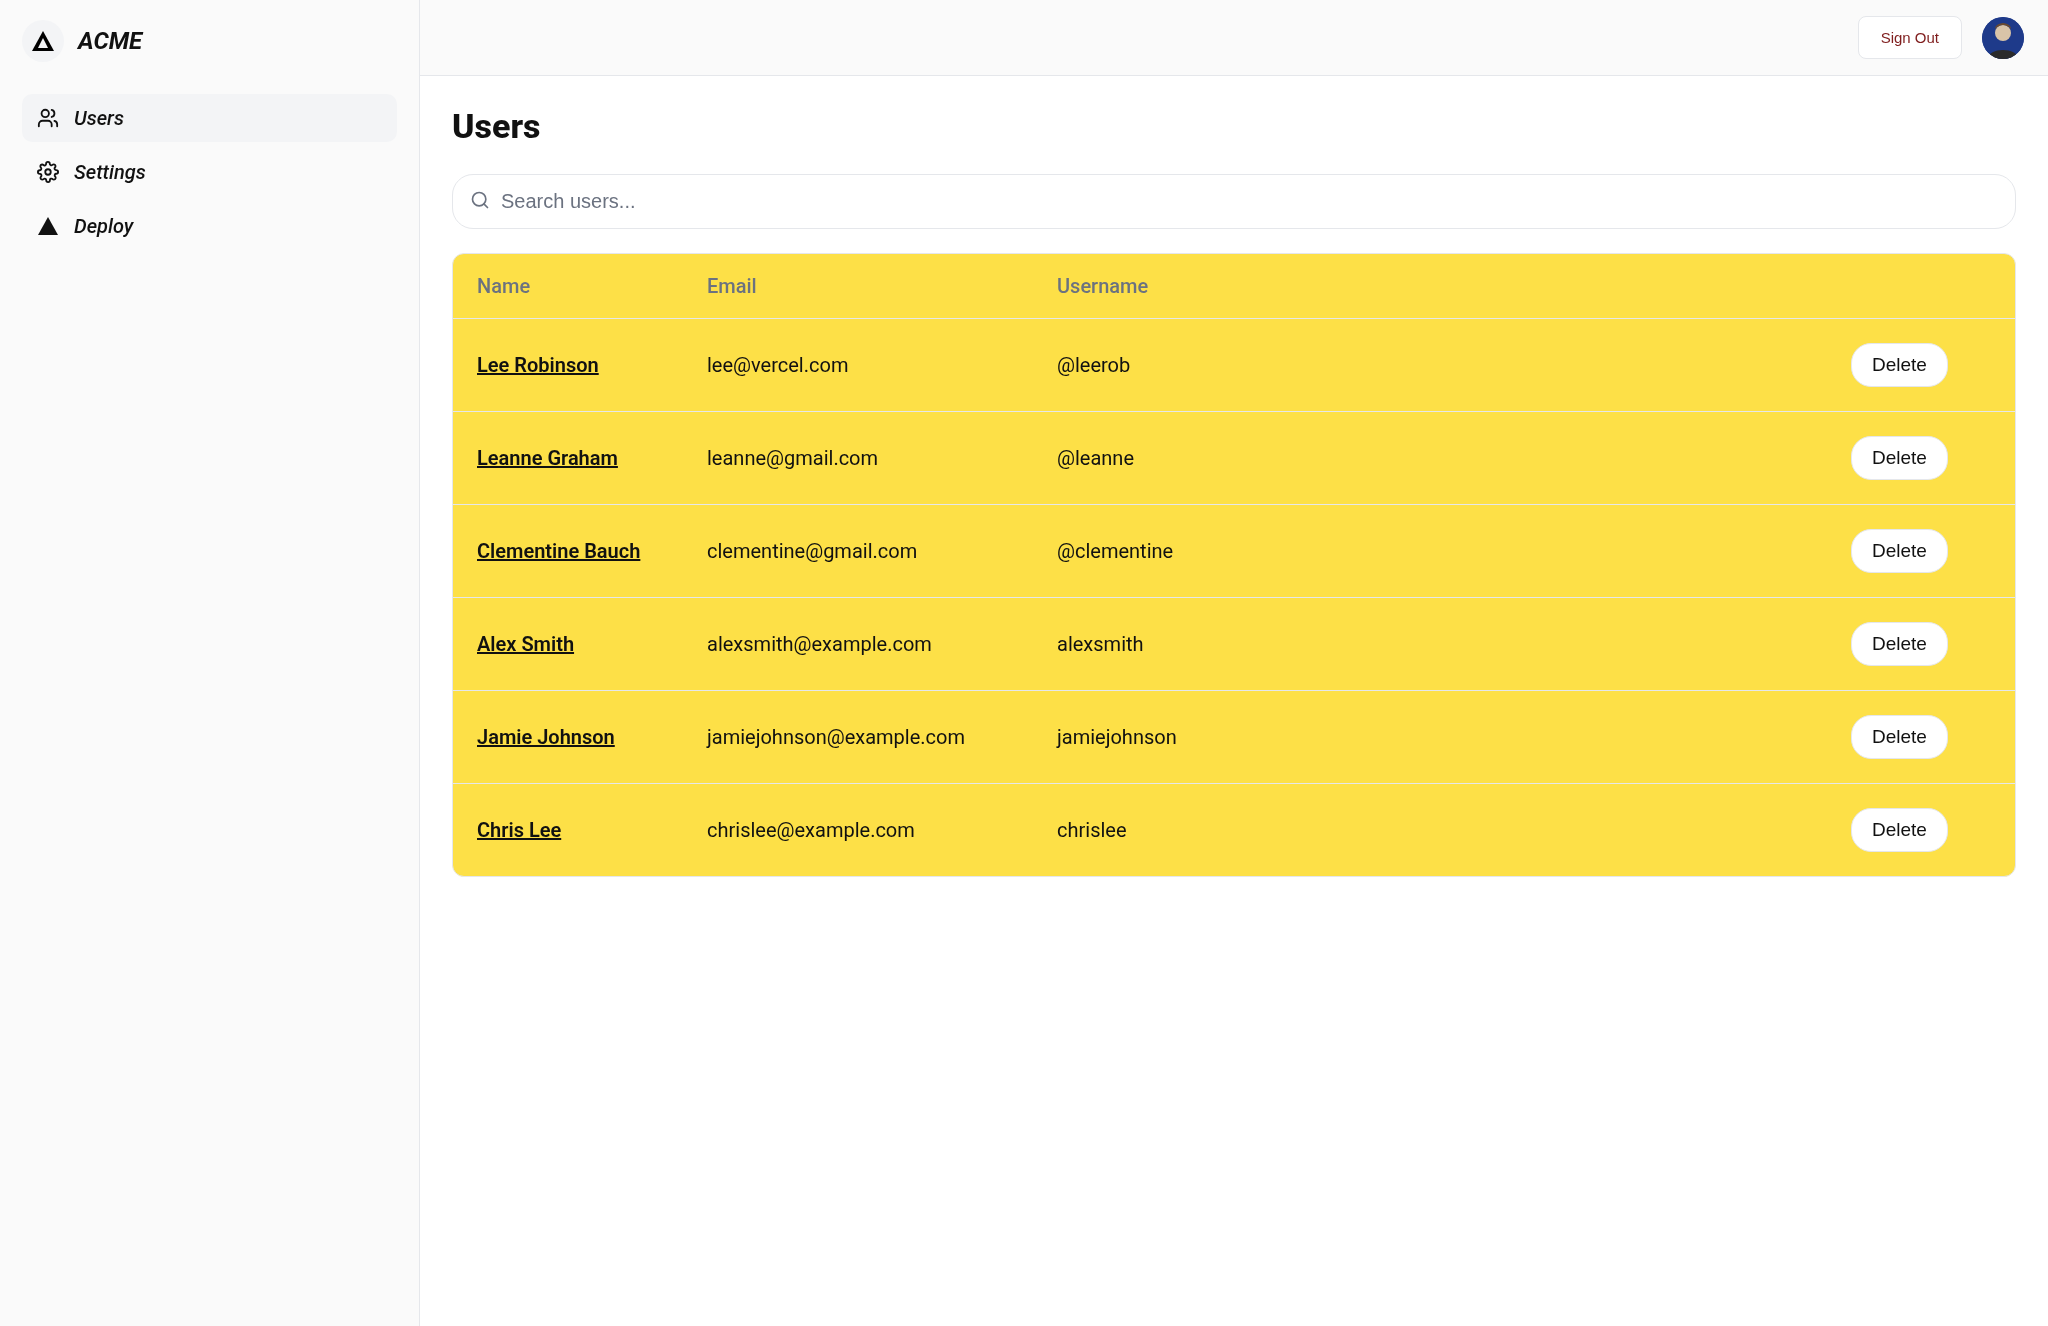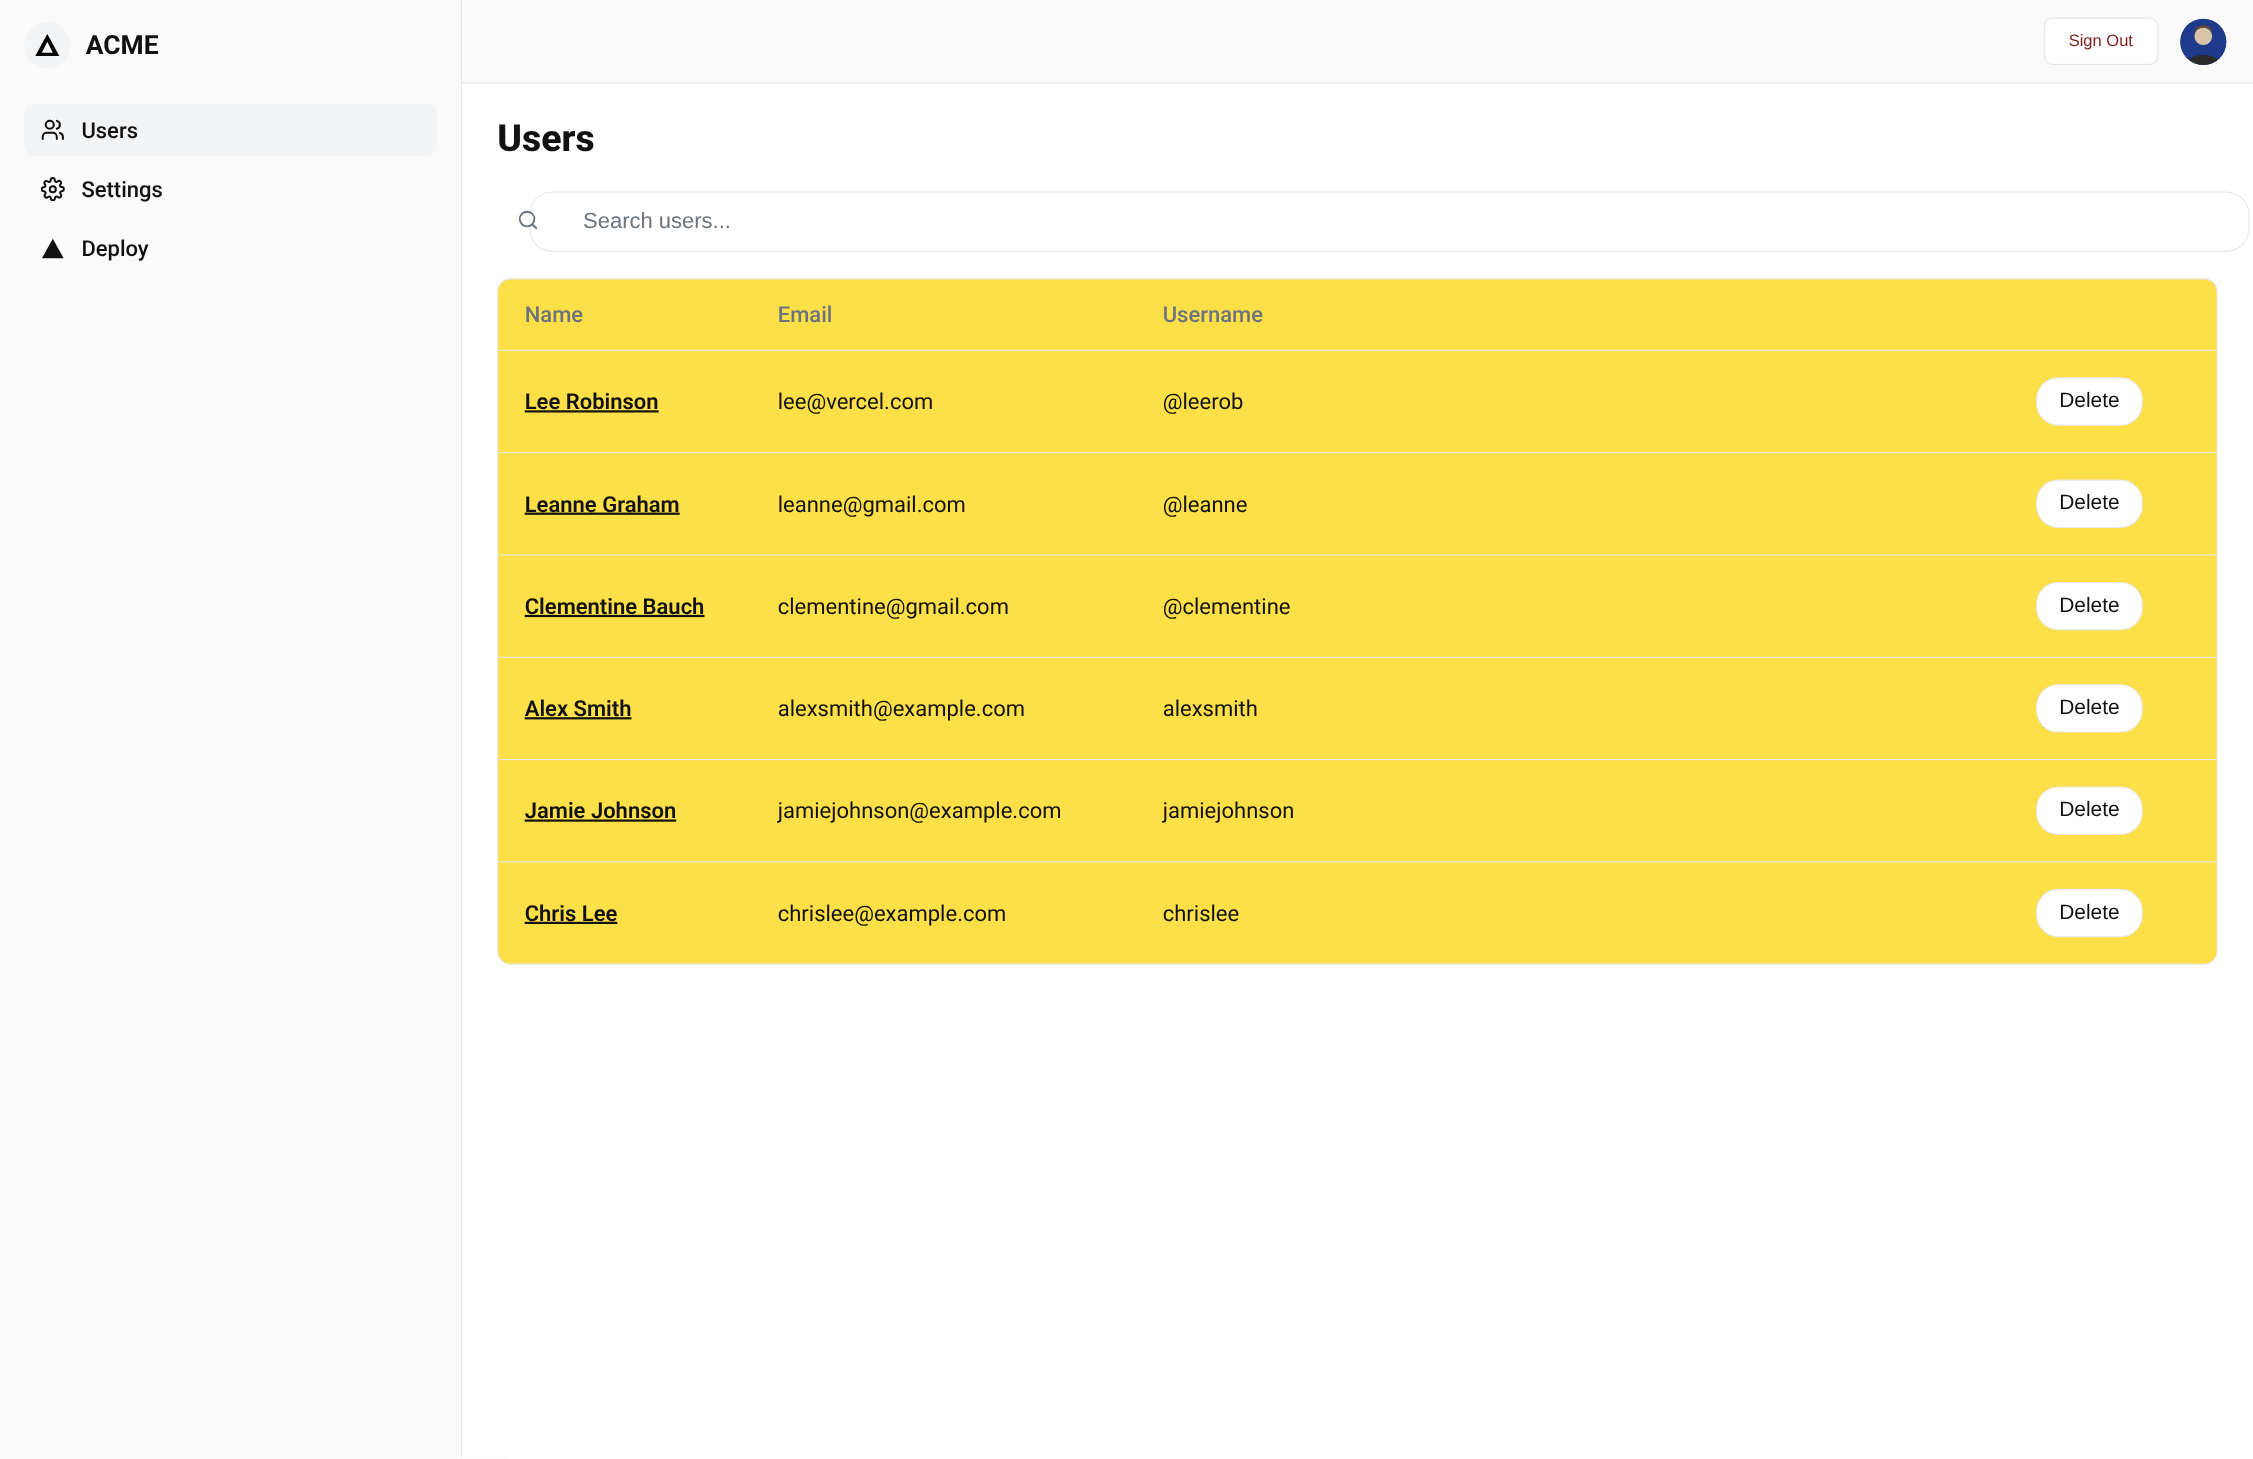--- a/index.html
+++ b/index.html
@@ -14,20 +14,21 @@
       font-size: 15px;
     }
     .app {
       display: flex;
       min-height: 100vh;
     }
     .sidebar {
       width: 420px;
       border-right: 1px solid #e5e7eb;
       padding: 20px 22px;
+      font-style: italic;
     }
     .logo-row {
       display: flex;
       align-items: center;
       gap: 14px;
       margin-bottom: 32px;
     }
     .logo-circle {
       width: 42px;
       height: 42px;
@@ -132,21 +133,20 @@
       color: #6b7280;
     }
     .search-input {
       width: 100%;
       padding: 15px 18px 15px 48px;
       border: 1px solid #e5e7eb;
       border-radius: 21px;
       font-size: 20px;
       color: #111;
       background: #fff;
-      margin-left: 29px;
     }
     .search-input::placeholder {
       color: #6b7280;
     }
     .table {
       border: 1px solid #e5e7eb;
       border-radius: 12px;
       overflow: hidden;
       background: #fde047;
     }

